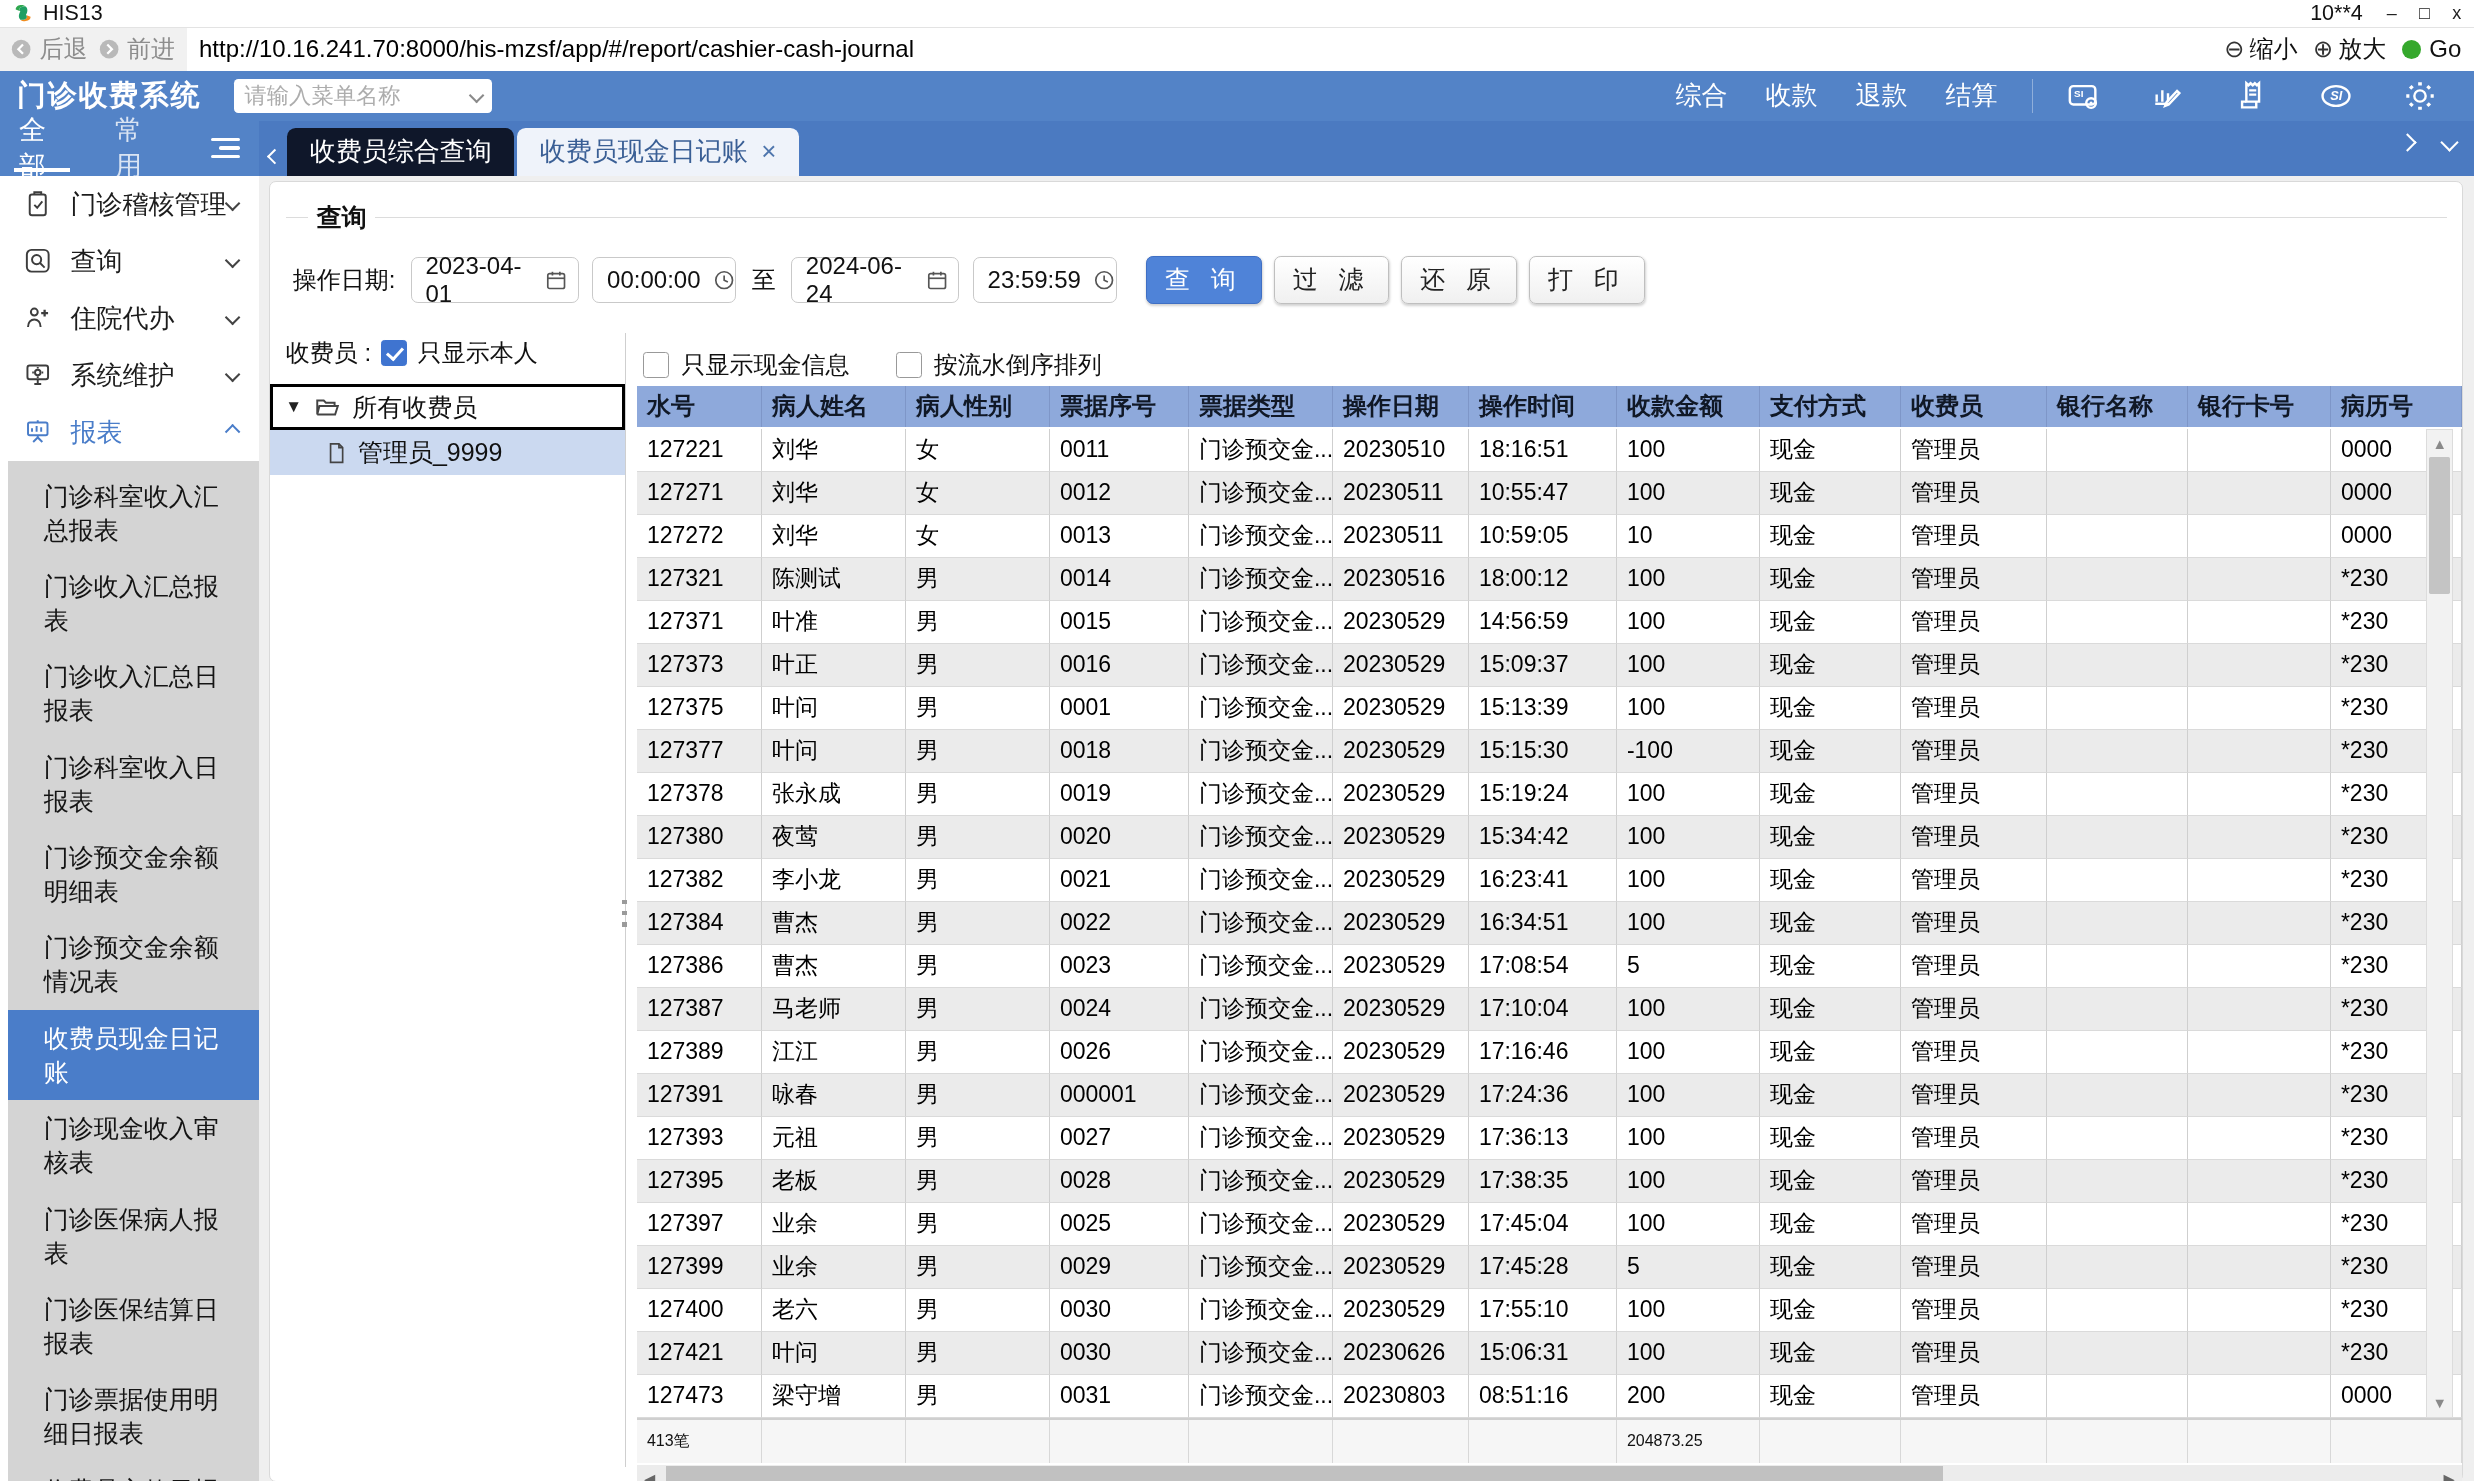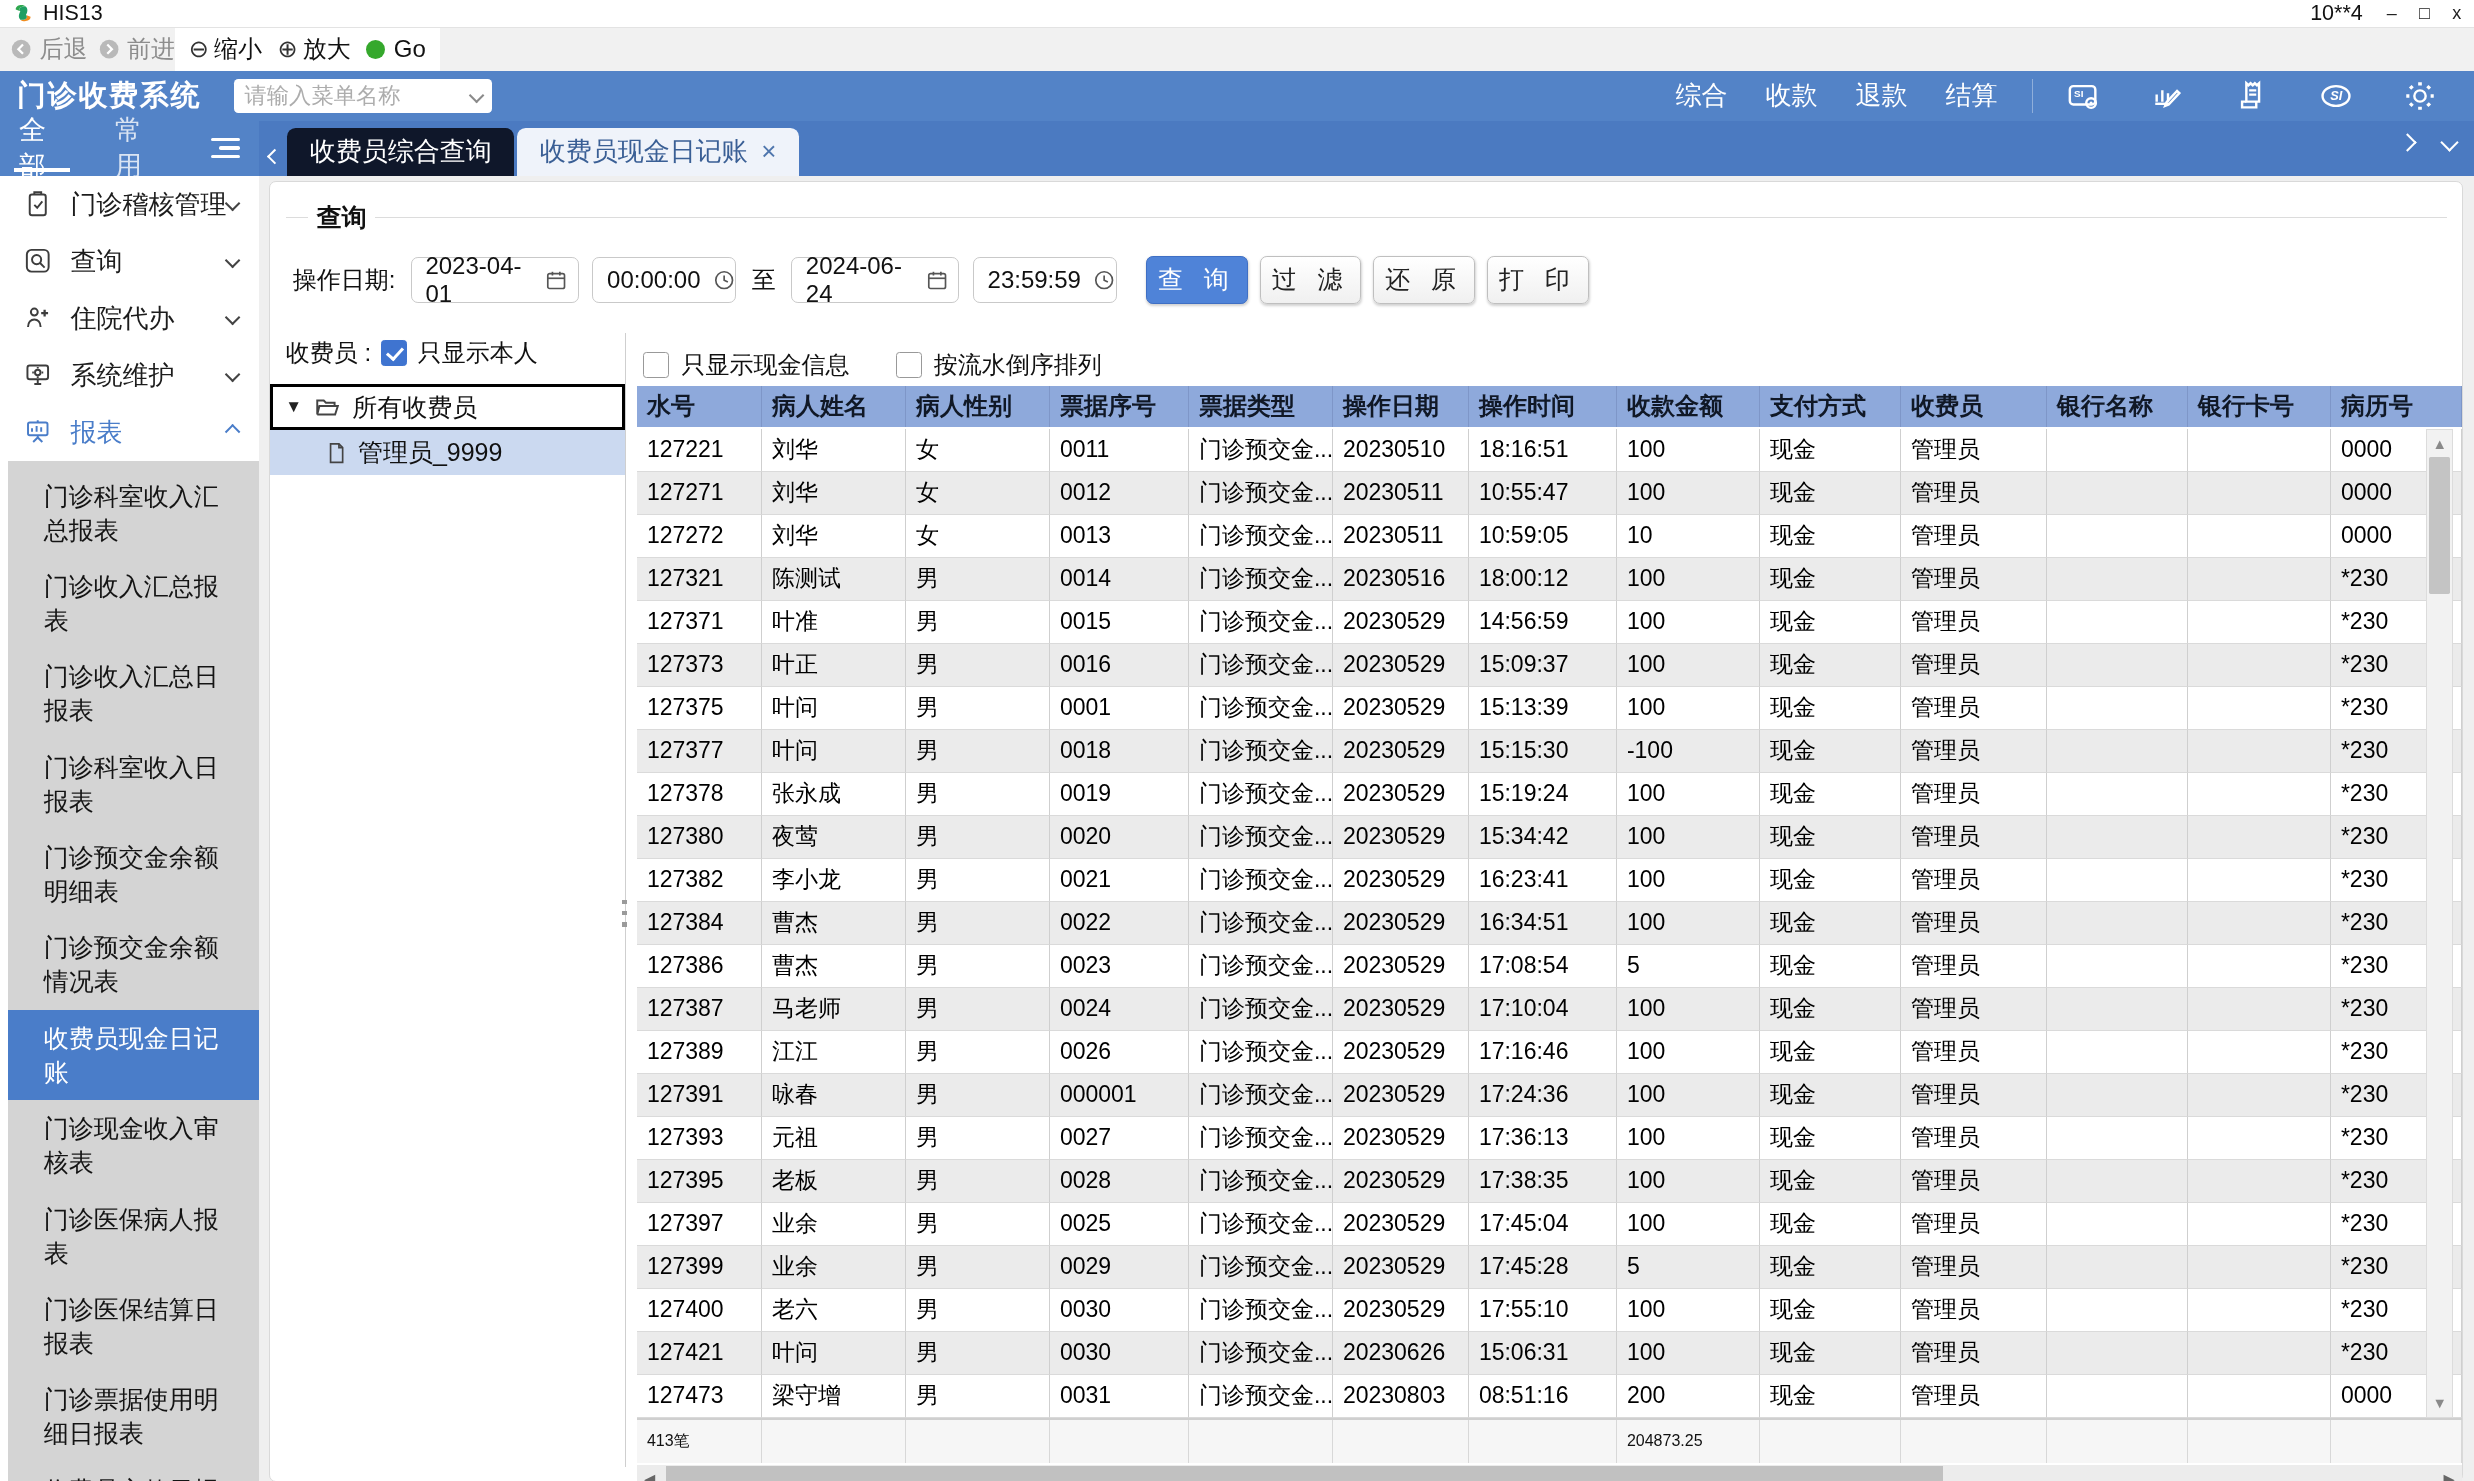--- a/index.html
+++ b/index.html
@@ -85,21 +85,21 @@
   fieldset.query legend { font-size:25px; font-weight:bold; padding:0 8.6px; margin-left:15.5px; }
   .qrow { display:flex; align-items:center; gap:13.7px; }
   .qlabel { font-size:24px; margin-right:1.7px; }
   .inputbox { height:46px; border:1.7px solid #c9c9c9; border-radius:6.9px; background:#fff; display:flex; align-items:center; padding:0 10.3px 0 13.7px; font-size:24px; gap:12px; }
   .inputbox.date { width:168px; }
   .inputbox.time { width:144px; }
   .inputbox .val { flex:1; }
   .inputbox svg { width:22.3px; height:22.3px; color:#555; flex:none; }
   .tolabel { font-size:24px; margin:0 1.7px; }
   .qbtns { display:flex; gap:12px; margin-left:15.5px; }
-  .qbtn { height:48px; padding:0 11px; font-size:25px; letter-spacing:6.9px; border-radius:6.9px; border:1.7px solid #bfbfbf; background:linear-gradient(#ffffff,#f0f0f0); color:#222; box-shadow:0.9px 1.7px 2.6px rgba(0,0,0,.18); cursor:pointer; font-family:inherit; }
+  .qbtn { height:48px; padding:0 18px; font-size:25px; letter-spacing:6.9px; border-radius:6.9px; border:1.7px solid #bfbfbf; background:linear-gradient(#ffffff,#f0f0f0); color:#222; box-shadow:0.9px 1.7px 2.6px rgba(0,0,0,.18); cursor:pointer; font-family:inherit; }
   .qbtn.primary { background:#4f83d8; border-color:#3f6fc4; color:#fff; }
 
   .main-row { flex:1; display:flex; min-height:0; margin-top:12px; }
   .left-pane { width:356px; flex:none; border-right:1.7px solid #cfcfcf; display:flex; flex-direction:column; position:relative; }
   .left-pane .dots { position:absolute; right:-1.7px; top:50%; width:5.2px; height:38px; display:flex; flex-direction:column; gap:6.9px; align-items:center; }
   .left-pane .dots i { width:4.3px; height:4.3px; background:#9a9a9a; display:block; }
   .cashier-row { height:41px; display:flex; align-items:center; padding-left:15.5px; gap:10.3px; font-size:24px; flex:none; }
   .cb { width:26px; height:26px; border:1.7px solid #999; border-radius:3.4px; background:#fff; position:relative; flex:none; }
   .cb.checked { background:#3f74d0; border-color:#3f74d0; }
   .cb.checked::after { content:""; position:absolute; left:7.7px; top:2.6px; width:6.9px; height:13px; border-right:3.4px solid #fff; border-bottom:3.4px solid #fff; transform:rotate(42deg); }
@@ -162,20 +162,23 @@
       </svg>
     <span>后退</span>
   </span>
   <span class="navbtn">
     <svg viewBox="0 0 24 24">
         <circle cx="12" cy="12" r="10" fill="#b9b9b9"></circle>
         <path d="M10 7 L15 12 L10 17" stroke="#fff" stroke-width="2.4" fill="none"></path>
       </svg>
     <span>前进</span>
   </span>
+  <div class="urlbox">
+    <span>http://10.16.241.70:8000/his-mzsf/app/#/report/cashier-cash-journal</span>
+  </div>
   <div class="url-right">
     <span class="zoomctl">
       <span class="glyph">⊖</span>
       <span>缩小</span>
     </span>
     <span class="zoomctl">
       <span class="glyph">⊕</span>
       <span>放大</span>
     </span>
     <span class="zoomctl">

